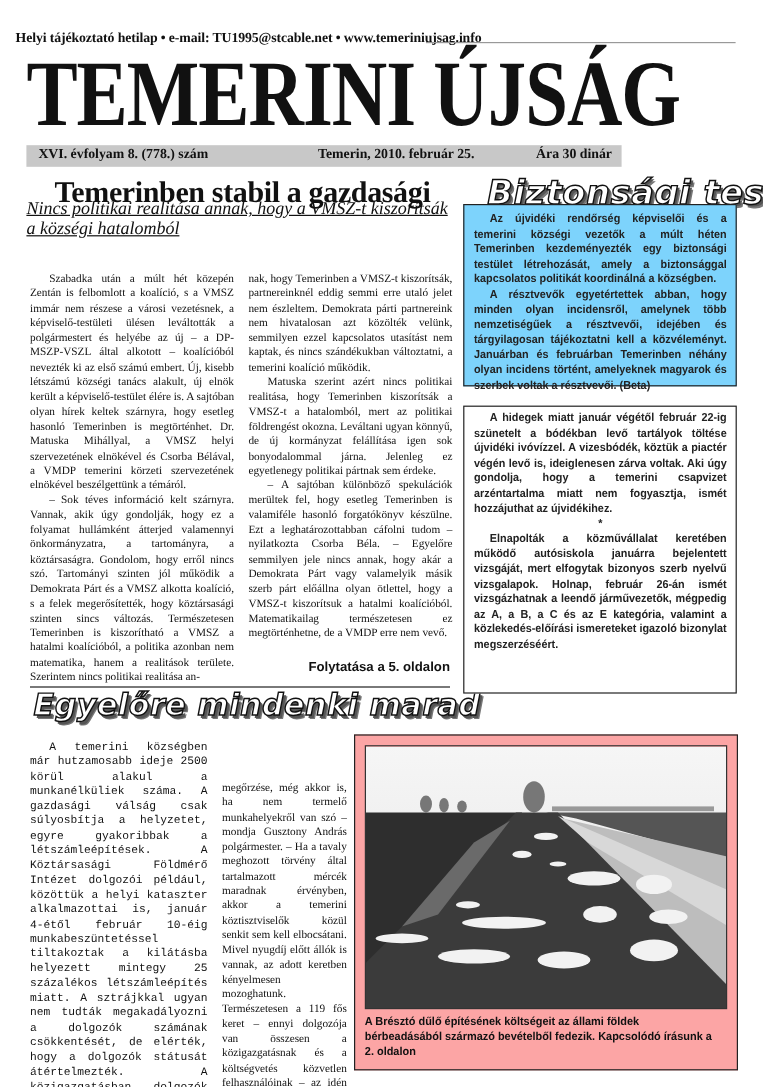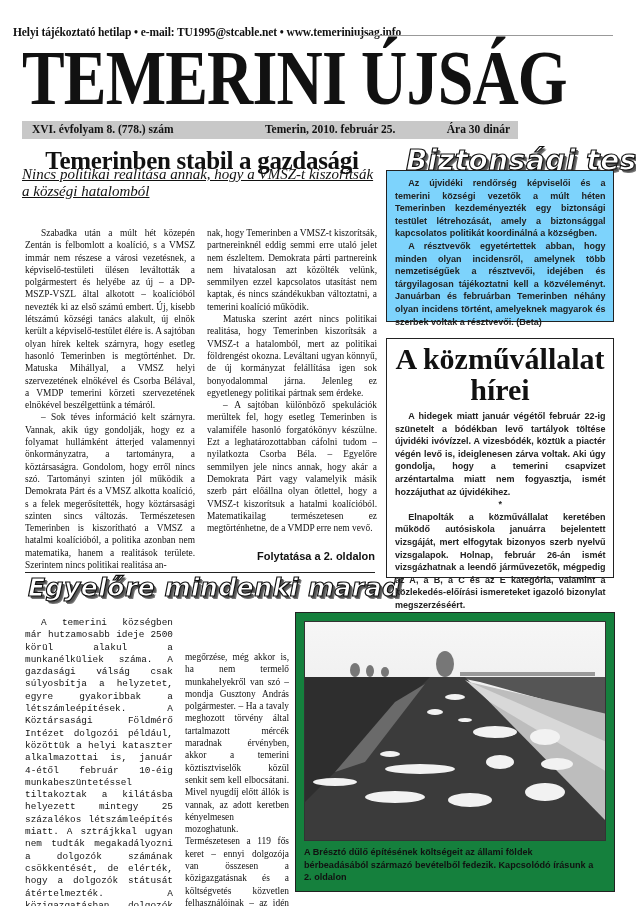--- a/index.html
+++ b/index.html
@@ -35,21 +35,21 @@
   
   .bizt-title { left: 389px; top: 144px; font-size: 28px; margin-left: 17px; }
   .bizt-box { position: absolute; left: 386px; top: 170px; width: 228px; height: 152px; border: 1px solid #222; background: #7dd3fc; padding: 6px 8px; }
   .sans { font-family: "Liberation Sans", sans-serif; font-size: 9.6px; line-height: 12.6px; font-weight: bold; color: #222; text-align: justify; transform: scaleX(0.94); transform-origin: left top; width: 224px; }
   .sans p { text-indent: 14px; }
   .koz-box { position: absolute; left: 386px; top: 338px; width: 228px; height: 240px; border: 1px solid #222; background: #fff; padding: 4px 8px; }
   .koz-title { text-align: center; font-family: "Liberation Serif", serif; font-size: 30px; font-weight: bold; line-height: 31px; margin-bottom: 5px; }
   .star { text-align: center; text-indent: 0 !important; }
 
   
-  .photo-box { position: absolute; left: 295px; top: 612px; width: 320px; height: 280px; border: 1px solid #222; background: #15803d; }
+  .photo-box { position: absolute; left: 295px; top: 612px; width: 320px; height: 280px; border: 1px solid #222; background: #fca5a5; }
   .photo { position: absolute; left: 8px; top: 8px; width: 302px; height: 220px; border: 1px solid #333; overflow: hidden; }
   .caption { position: absolute; left: 8px; top: 233px; width: 306px; font-family: "Liberation Sans", sans-serif; font-size: 9.6px; font-weight: bold; line-height: 12.5px; transform: scaleX(0.95); transform-origin: left top; }
 </style>
 </head>
 <body>
 
 <div>
 
   <div class="tagline">Helyi tájékoztató hetilap • e-mail: TU1995@stcable.net • www.temeriniujsag.info</div>
   <div class="tagline-rule"></div>
@@ -66,42 +66,41 @@
 
   <div class="col lead-c1">
     <p>Szabadka után a múlt hét közepén Zentán is felbomlott a koalíció, s a VMSZ immár nem részese a városi vezetésnek, a képviselő-testületi ülésen leváltották a polgármestert és helyébe az új – a DP-MSZP-VSZL által alkotott – koalícióból nevezték ki az első számú embert. Új, kisebb létszámú községi tanács alakult, új elnök került a képviselő-testület élére is. A sajtóban olyan hírek keltek szárnyra, hogy esetleg hasonló Temerinben is megtörténhet. Dr. Matuska Mihállyal, a VMSZ helyi szervezetének elnökével és Csorba Bélával, a VMDP temerini körzeti szervezetének elnökével beszélgettünk a témáról.</p>
     <p>– Sok téves információ kelt szárnyra. Vannak, akik úgy gondolják, hogy ez a folyamat hullámként átterjed valamennyi önkormányzatra, a tartományra, a köztársaságra. Gondolom, hogy erről nincs szó. Tartományi szinten jól működik a Demokrata Párt és a VMSZ alkotta koalíció, s a felek megerősítették, hogy köztársasági szinten sincs változás. Természetesen Temerinben is kiszorítható a VMSZ a hatalmi koalícióból, a politika azonban nem matematika, hanem a realitások területe. Szerintem nincs politikai realitása an-</p>
   </div>
   <div class="col lead-c2">
     <p class="noind">nak, hogy Temerinben a VMSZ-t kiszorítsák, partnereinknél eddig semmi erre utaló jelet nem észleltem. Demokrata párti partnereink nem hivatalosan azt közölték velünk, semmilyen ezzel kapcsolatos utasítást nem kaptak, és nincs szándékukban változtatni, a temerini koalíció működik.</p>
     <p>Matuska szerint azért nincs politikai realitása, hogy Temerinben kiszorítsák a VMSZ-t a hatalomból, mert az politikai földrengést okozna. Leváltani ugyan könnyű, de új kormányzat felállítása igen sok bonyodalommal járna. Jelenleg ez egyetlenegy politikai pártnak sem érdeke.</p>
     <p>– A sajtóban különböző spekulációk merültek fel, hogy esetleg Temerinben is valamiféle hasonló forgatókönyv készülne. Ezt a leghatározottabban cáfolni tudom – nyilatkozta Csorba Béla. – Egyelőre semmilyen jele nincs annak, hogy akár a Demokrata Párt vagy valamelyik másik szerb párt előállna olyan ötlettel, hogy a VMSZ-t kiszorítsuk a hatalmi koalícióból. Matematikailag természetesen ez megtörténhetne, de a VMDP erre nem vevő.</p>
   </div>
-  <div class="cont">Folytatása a 2. oldalon</div>
+  <div class="cont">Folytatása a 5. oldalon</div>
   <div class="divider"></div>
 
   <h2 class="outline-title egy-title">Egyelőre mindenki marad</h2>
   <div class="col egy-c1">
     <p>A temerini községben már hutzamosabb ideje 2500 körül alakul a munkanélküliek száma. A gazdasági válság csak súlyosbítja a helyzetet, egyre gyakoribbak a létszámleépítések. A Köztársasági Földmérő Intézet dolgozói például, közöttük a helyi kataszter alkalmazottai is, január 4-étől február 10-éig munkabeszüntetéssel tiltakoztak a kilátásba helyezett mintegy 25 százalékos létszámleépítés miatt. A sztrájkkal ugyan nem tudták megakadályozni a dolgozók számának csökkentését, de elérték, hogy a dolgozók státusát átértelmezték. A közigazgatásban dolgozók tartanak a megszigorításoktól, az esetleges csökkentésektől.</p>
     <p>– Ínséges időkben létszükséglet a munkahely. Most a legfontosabb ezek</p>
   </div>
   <div class="col egy-c2">
     <p class="noind">megőrzése, még akkor is, ha nem termelő munkahelyekről van szó – mondja Gusztony András polgármester. – Ha a tavaly meghozott törvény által tartalmazott mércék maradnak érvényben, akkor a temerini köztisztviselők közül senkit sem kell elbocsátani. Mivel nyugdíj előtt állók is vannak, az adott keretben kényelmesen mozoghatunk. Természetesen a 119 fős keret – ennyi dolgozója van összesen a közigazgatásnak és a költségvetés közvetlen felhasználóinak – az idén nem növelhető.</p>
   </div>
 
   <h2 class="outline-title bizt-title">Biztonsági testület</h2>
   <div class="bizt-box">
     <div class="sans">
       <p>Az újvidéki rendőrség képviselői és a temerini községi vezetők a múlt héten Temerinben kezdeményezték egy biztonsági testület létrehozását, amely a biztonsággal kapcsolatos politikát koordinálná a községben.</p>
       <p>A résztvevők egyetértettek abban, hogy minden olyan incidensről, amelynek több nemzetiségűek a résztvevői, idejében és tárgyilagosan tájékoztatni kell a közvéleményt. Januárban és februárban Temerinben néhány olyan incidens történt, amelyeknek magyarok és szerbek voltak a résztvevői. (Beta)</p>
     </div>
   </div>
 
   <div class="koz-box">
-    <h2 class="koz-title">A közművállalat hírei</h2>
     <div class="sans">
       <p>A hidegek miatt január végétől február 22-ig szünetelt a bódékban levő tartályok töltése újvidéki ivóvízzel. A vizesbódék, köztük a piactér végén levő is, ideiglenesen zárva voltak. Aki úgy gondolja, hogy a temerini csapvizet arzéntartalma miatt nem fogyasztja, ismét hozzájuthat az újvidékihez.</p>
       <p class="star">*</p>
       <p>Elnapolták a közművállalat keretében működő autósiskola januárra bejelentett vizsgáját, mert elfogytak bizonyos szerb nyelvű vizsgalapok. Holnap, február 26-án ismét vizsgázhatnak a leendő járművezetők, mégpedig az A, a B, a C és az E kategória, valamint a közlekedés-előírási ismereteket igazoló bizonylat megszerzéséért.</p>
     </div>
   </div>
 
   <div class="photo-box">
     <div class="photo">
       <svg width="302" height="220" viewBox="0 0 302 220">

